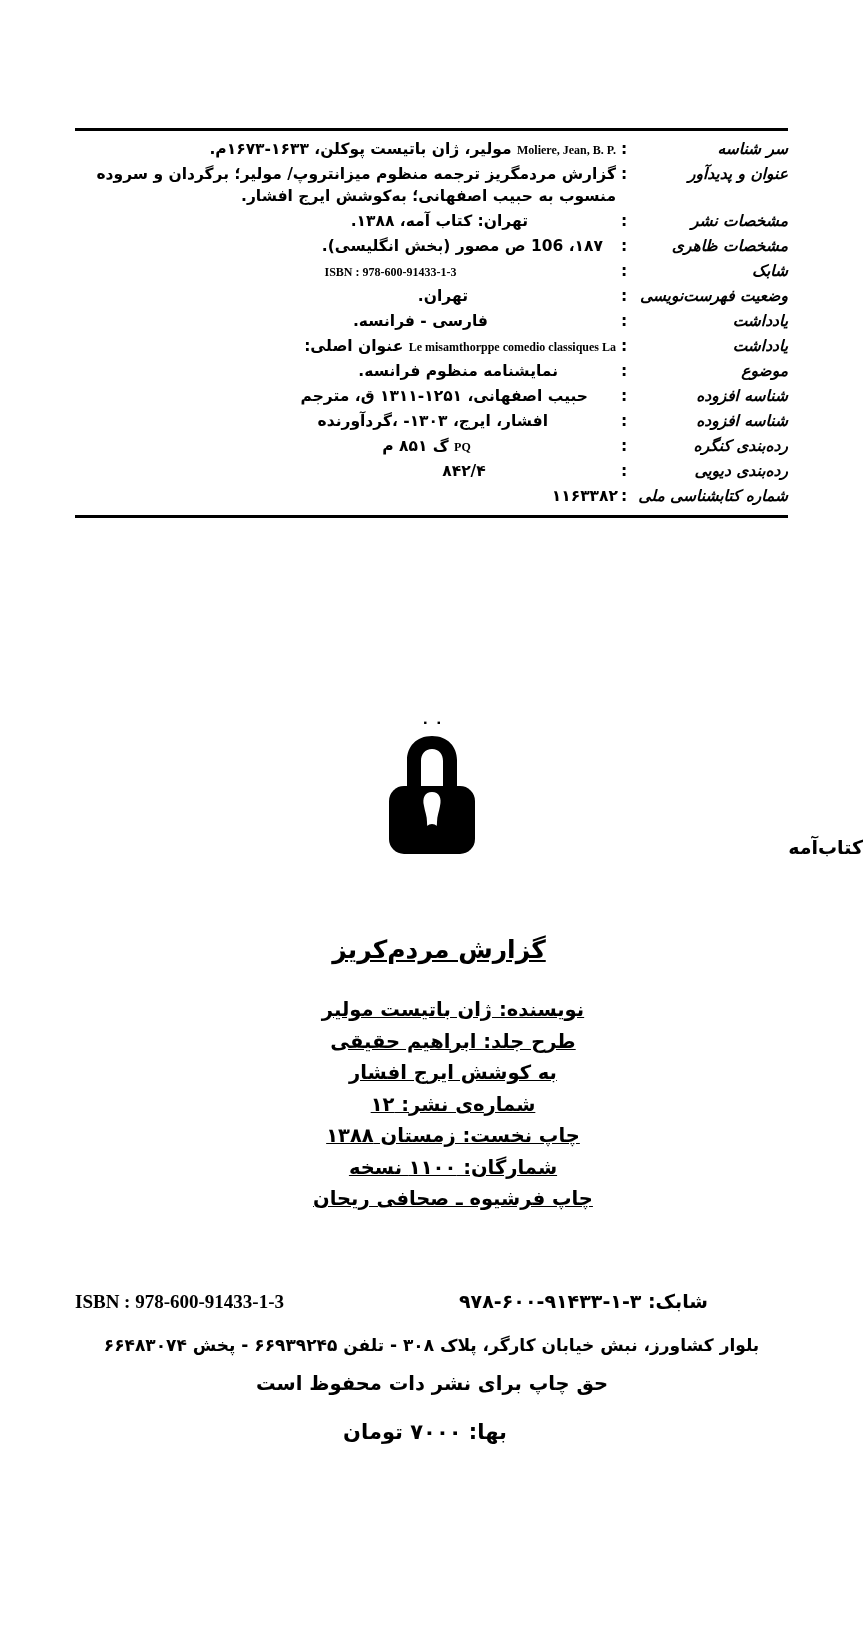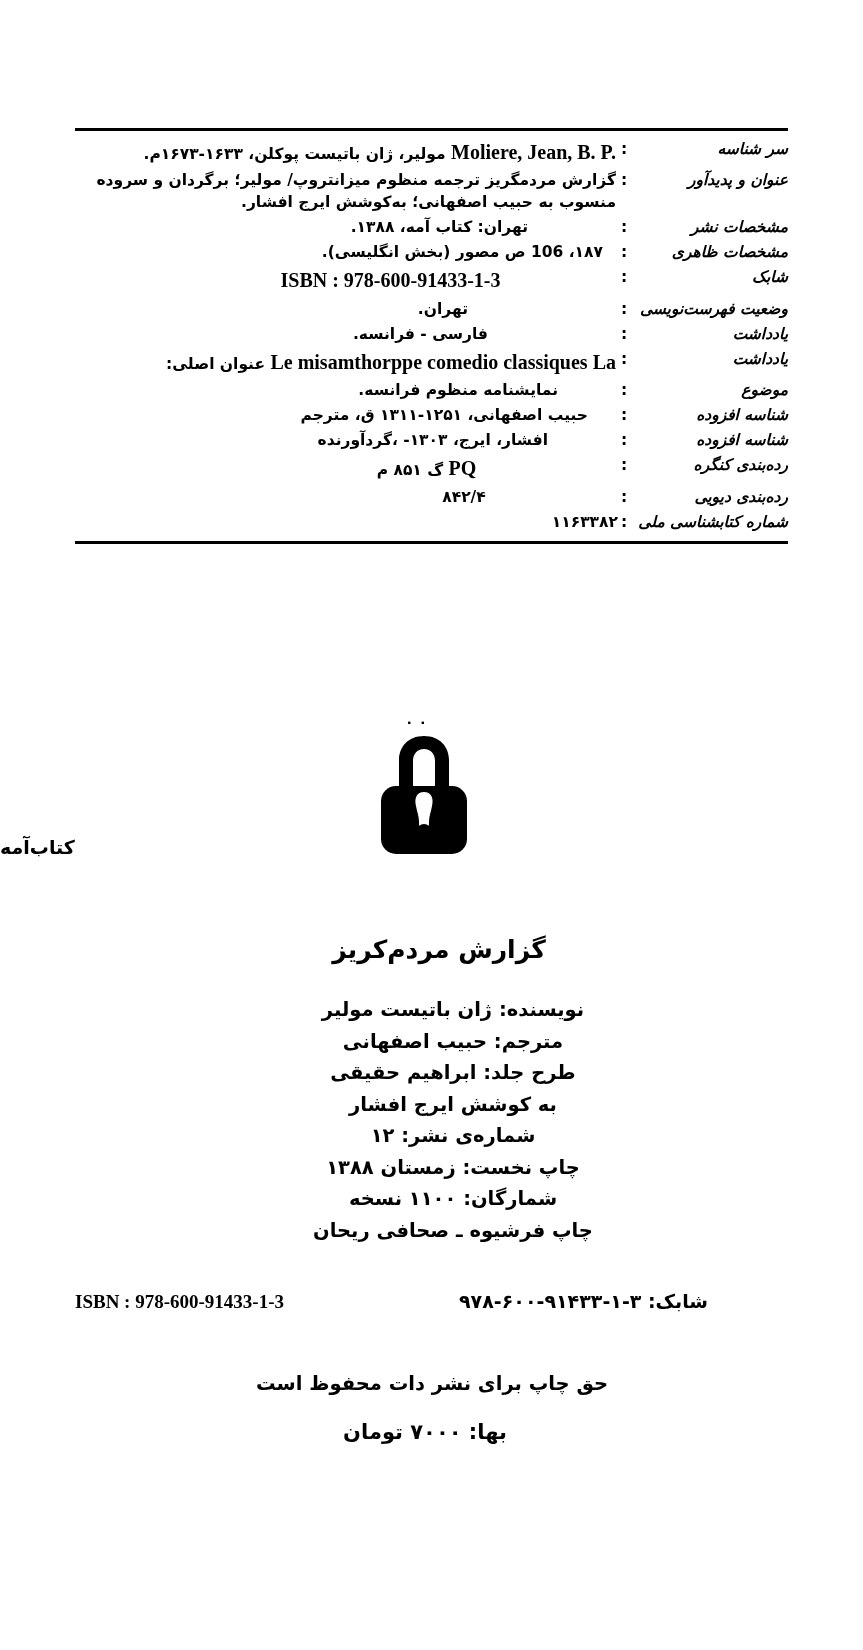--- a/index.html
+++ b/index.html
@@ -61,21 +61,21 @@
   }
   td.cip-value {
     text-align: right;
     padding-right: 2px;
   }
   .cip-value .lat {
     direction: ltr;
     unicode-bidi: embed;
     font-family: "Liberation Serif", "DejaVu Serif", serif;
     font-weight: bold;
-    font-size: 20px;
+    font-size: 12px;
   }
 
   
   .cip-table tr.num td.cip-value {
     text-align: center;
     padding-right: 0;
     padding-left: 160px;
   }
   .cip-table tr.num-b td.cip-value {
     text-align: center;
@@ -119,22 +119,22 @@
     text-align: right;
     padding-right: 70px;
   }
   .cip-label-wide { width: 170px; }
 
   
   .logo-area {
     position: absolute;
     top: 700px;
     left: 0;
-    right: 16px;
-    text-align: left;
+    right: 0;
+    text-align: right;
   }
   .tick-marks {
     position: absolute;
     top: 14px;
     right: 420px;
     font-size: 14px;
     letter-spacing: 5px;
     color: #000;
     font-weight: bold;
   }
@@ -150,20 +150,21 @@
     position: relative;
   }
 
   
   .colophon {
     position: absolute;
     top: 935px;
     left: 15px;
     right: 0;
     text-align: center;
+    text-decoration: underline;
   }
   .book-title {
     font-size: 25px;
     font-weight: bold;
     letter-spacing: 0.5px;
     margin-bottom: 30px;
   }
   .credit-line {
     font-size: 19.5px;
     font-weight: bold;
@@ -367,30 +368,30 @@
       <circle cx="55" cy="101" r="7" fill="#000000"></circle>
     </svg>
 
     <div class="logo-caption">کتاب‌آمه</div>
   </div>
 
   <div class="colophon">
     <div class="book-title">گزارش مردم‌کریز</div>
 
     <div class="credit-line">نویسنده: ژان باتیست مولیر</div>
-    <div class="credit-line">مترجم: حبیب اصفهانی</div>
     <div class="credit-line">طرح جلد: ابراهیم حقیقی</div>
     <div class="credit-line">به کوشش ایرج افشار</div>
     <div class="credit-line">شماره‌ی نشر: ۱۲</div>
     <div class="credit-line">چاپ نخست: زمستان ۱۳۸۸</div>
     <div class="credit-line">شمارگان: ۱۱۰۰ نسخه</div>
     <div class="credit-line">چاپ فرشیوه ـ صحافی ریحان</div>
   </div>
 
   <div class="isbn-line">
     <span class="isbn-fa">شابک: ۳-۱-۹۱۴۳۳-۶۰۰-۹۷۸</span>
     <span class="isbn-en">ISBN : 978-600-91433-1-3</span>
   </div>
 
+  <div class="address-line">بلوار کشاورز، نبش خیابان کارگر، پلاک ۳۰۸ - تلفن ۶۶۹۳۹۲۴۵ - پخش ۶۶۴۸۳۰۷۴</div>
   <div class="rights-line">حق  چاپ برای نشر دات محفوظ است</div>
   <div class="price-line">بها: ۷۰۰۰ تومان</div>
 
 </div>
 
 </body></html>

